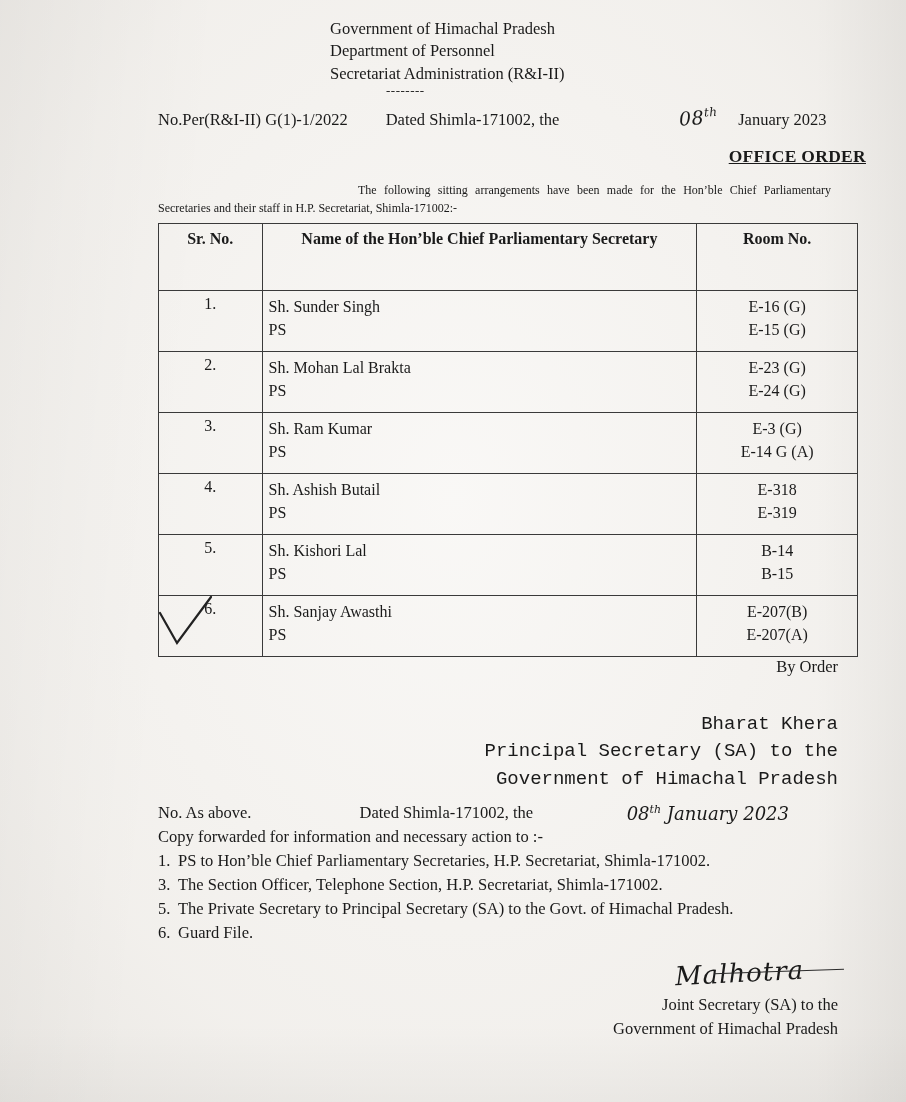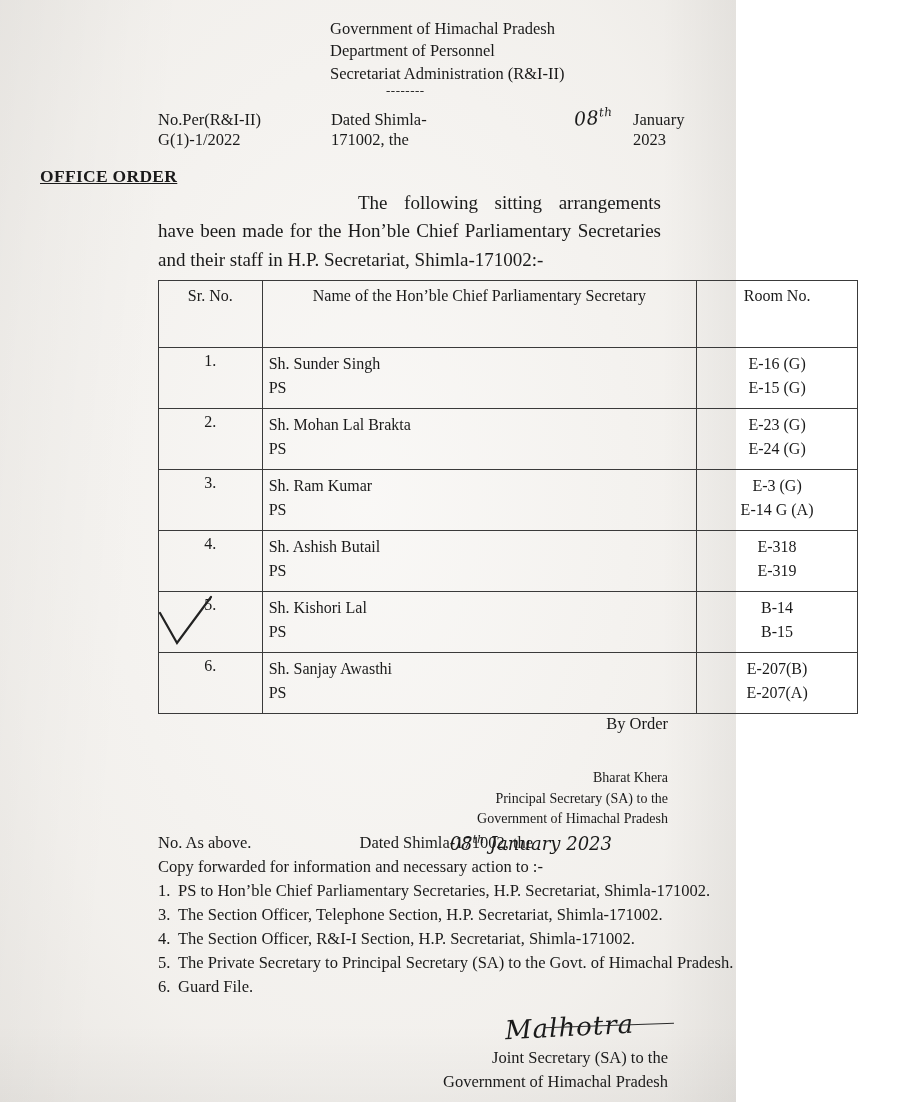--- a/index.html
+++ b/index.html
@@ -9,21 +9,21 @@
   body {
     width: 906px;
     height: 1102px;
     background: #ffffff;
     font-family: "Liberation Serif", serif;
     color: #1a1a1a;
     overflow: hidden;
   }
   .page {
     position: relative;
-    width: 736px;
+    width: 906px;
     height: 1102px;
     background: #f6f4f1;
     background-image:
       linear-gradient(95deg, rgba(0,0,0,0.035) 0%, rgba(0,0,0,0) 22%),
       linear-gradient(270deg, rgba(0,0,0,0.05) 0%, rgba(0,0,0,0) 10%),
       linear-gradient(0deg, rgba(0,0,0,0.04) 0%, rgba(0,0,0,0) 7%);
     box-sizing: border-box;
     padding: 0;
   }
   .scan-tint {
@@ -62,53 +62,53 @@
     font-family: "DejaVu Serif", serif;
     font-style: italic;
     font-size: 19px;
     transform: rotate(-4deg);
     letter-spacing: 0.5px;
   }
   .ref-hand sup { font-size: 12px; }
   .ref-month { margin-left: 20px; }
 
   .title-wrap {
-    text-align: left;
+    text-align: right;
     margin-top: 16px;
   }
   .title {
     font-weight: bold;
     font-size: 17.5px;
     text-decoration: underline;
     letter-spacing: 0.3px;
   }
   .intro {
-    margin-top: 2px;
-    font-size: 19px;
+    margin-top: 14px;
+    font-size: 12px;
     line-height: 1.5;
     text-indent: 200px;
     padding-left: 118px;
     padding-right: 35px;
     text-align: justify;
   }
   .intro .second { text-indent: 0; }
 
   table.main {
     margin: 6px 0 0 118px;
     width: 700px;
     border-collapse: collapse;
     font-size: 16px;
   }
   table.main th, table.main td {
     border: 1px solid #3a3a3a;
     padding: 4px 6px;
     vertical-align: top;
   }
   table.main thead th {
-    font-weight: normal;
+    font-weight: bold;
     text-align: center;
     height: 56px;
     vertical-align: top;
     padding-top: 6px;
   }
   .col-sr { width: 96px; text-align: center; }
   .col-name { width: 448px; }
   .col-room { width: 156px; text-align: center; }
   table.main tbody td { height: 52px; }
   td.sr { text-align: center; padding-top: 6px; }
@@ -125,39 +125,40 @@
   }
 
   .byorder {
     text-align: right;
     font-size: 16.5px;
     margin-top: 0;
     padding-right: 28px;
   }
   .signblock {
     text-align: right;
-    font-size: 14px;
+    font-size: 19px;
     line-height: 1.45;
     margin-top: 34px;
     padding-right: 28px;
+    font-family: Liberation Mono, monospace;
   }
   .endorse {
-    margin-top: 2px;
+    margin-top: 8px;
     padding-left: 118px;
     font-size: 16.5px;
     line-height: 1.45;
   }
   .endorse-line1 {
     display: flex;
     align-items: baseline;
   }
   .endorse-dated { margin-left: 108px; }
   .endorse-hand {
     position: absolute;
-    right: 124px;
+    right: 117px;
     font-family: "DejaVu Serif", serif;
     font-style: italic;
     font-size: 18px;
   }
   .endorse-hand sup { font-size: 11px; }
   .list-item { white-space: nowrap; }
   .list-item .num { display: inline-block; width: 20px; }
 
   .footer-sign {
     margin-top: 10px;
@@ -305,21 +306,20 @@
 
     <div class="endorse">
       <div class="endorse-line1">
         <span>No. As above.</span>
         <span class="endorse-dated">Dated Shimla-171002, the</span>
         <span class="endorse-hand"><span>08</span><sup>th</sup> <span>January 2023</span></span>
       </div>
       <div>Copy forwarded for information and necessary action to :-</div>
       <div class="list-item"><span class="num">1.</span><span>PS to Hon’ble Chief Parliamentary Secretaries, H.P. Secretariat, Shimla-171002.</span></div>
       <div class="list-item"><span class="num">3.</span><span>The Section Officer, Telephone Section, H.P. Secretariat, Shimla-171002.</span></div>
-      <div class="list-item"><span class="num">4.</span><span>The Section Officer, R&amp;I-I Section, H.P. Secretariat, Shimla-171002.</span></div>
       <div class="list-item"><span class="num">5.</span><span>The Private Secretary to Principal Secretary (SA) to the Govt. of Himachal Pradesh.</span></div>
       <div class="list-item"><span class="num">6.</span><span>Guard File.</span></div>
     </div>
 
     <div class="footer-sign">
       <div>
         <span class="sig-scrawl">Malhotra</span>
         <span class="sig-rule"></span>
       </div>
       <div>Joint  Secretary (SA) to the</div>

